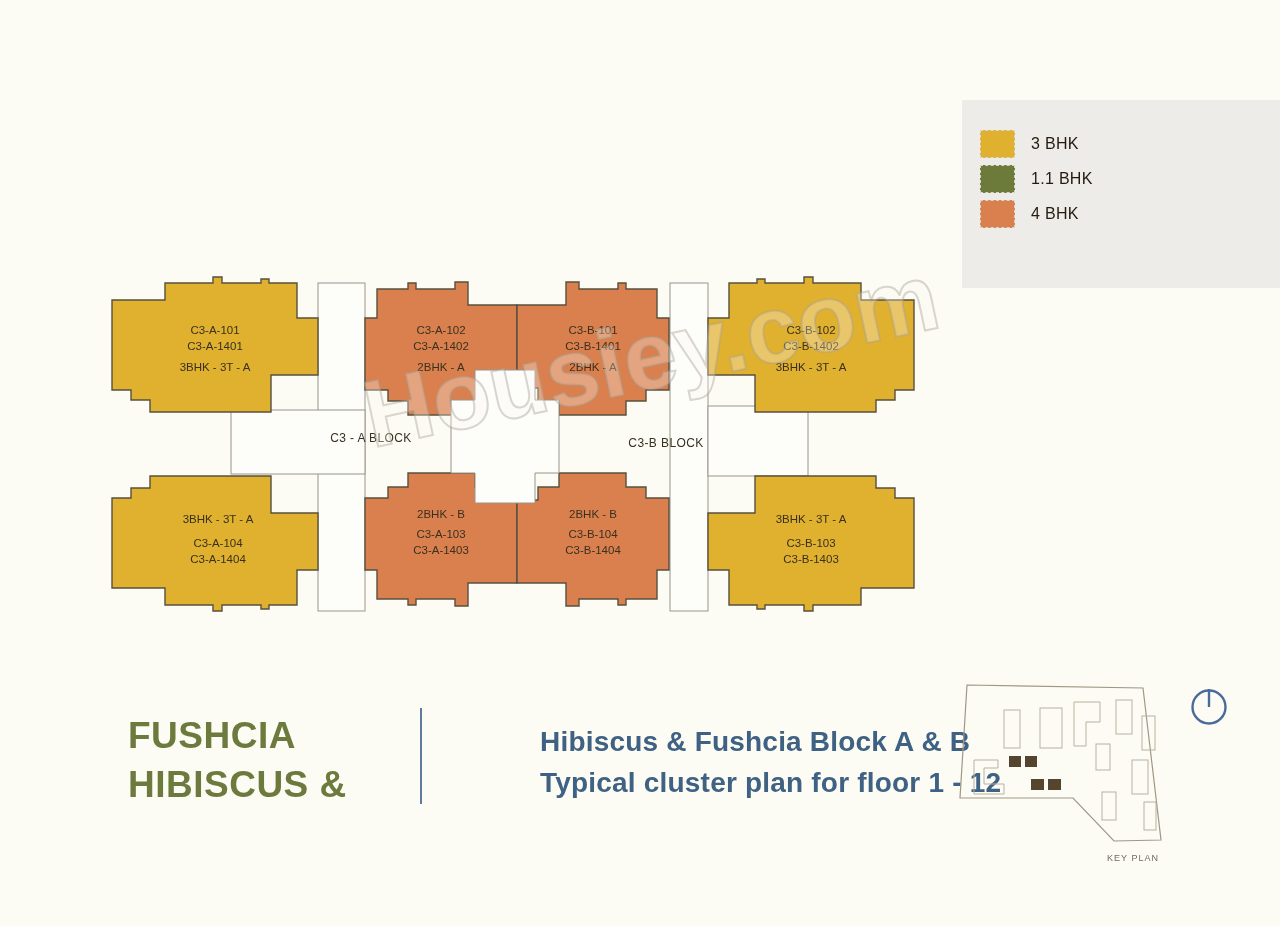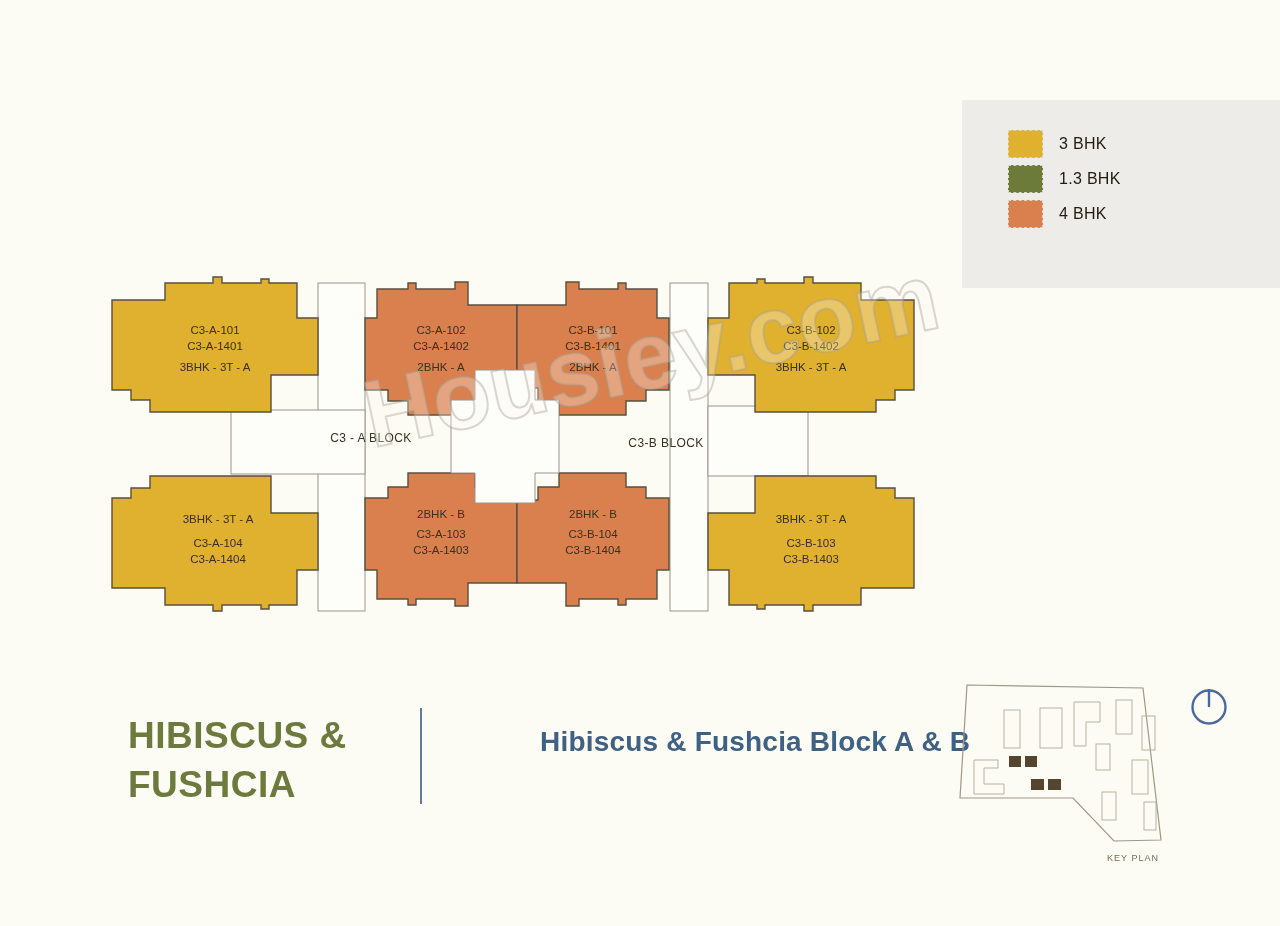--- a/index.html
+++ b/index.html
@@ -4,21 +4,21 @@
 <style>
   html,body{margin:0;padding:0;}
   body{
     width:1280px;height:926px;position:relative;overflow:hidden;
     background:#fcfcf4;
     font-family:"Liberation Sans","DejaVu Sans",sans-serif;
   }
   
   .legend{
     position:absolute;left:962px;top:100px;width:318px;height:188px;
-    background:#edece8;box-sizing:border-box;padding:30px 0 0 46px;
+    background:#edece8;box-sizing:border-box;padding:30px 0 0 18px;
   }
   .legend-row{display:flex;align-items:center;margin-bottom:7px;}
   .legend-swatch{width:35px;height:28px;border:1px dashed #d9d5ca;box-sizing:border-box;}
   .legend-label{margin-left:16px;font-size:16px;color:#241b0e;letter-spacing:.3px;}
   
   .plan-wrap{position:absolute;left:98px;top:270px;width:830px;height:350px;}
   .plan-wrap svg{display:block;}
   .corridor{fill:#fdfdf9;stroke:#9a948a;stroke-width:1;}
   .unit{stroke:#57503e;stroke-width:1.4;stroke-linejoin:miter;}
   .fill-3bhk{fill:#e0b02f;}
@@ -54,21 +54,21 @@
 </head>
 <body>
 
 <div class="legend">
   <div class="legend-row">
     <div class="legend-swatch" style="background: rgb(224, 176, 47);"></div>
     <div class="legend-label">3 BHK</div>
   </div>
   <div class="legend-row">
     <div class="legend-swatch" style="background: rgb(109, 123, 58);"></div>
-    <div class="legend-label">1.3 BHK</div>
+    <div class="legend-label">1.1 BHK</div>
   </div>
   <div class="legend-row">
     <div class="legend-swatch" style="background: rgb(217, 128, 78);"></div>
     <div class="legend-label">4 BHK</div>
   </div>
 </div>
 
 <div class="plan-wrap">
   <svg width="830" height="350" viewBox="0 0 830 350">
 
@@ -132,28 +132,29 @@
     <polygon class="corridor" points="377,100 437,100 437,130 461,130 461,203 437,203 437,233 377,233 377,203 353,203 353,130 377,130"></polygon>
 
     <text class="blk" x="273" y="172">C3 - A BLOCK</text>
     <text class="blk" x="568" y="177">C3-B BLOCK</text>
   </svg>
 </div>
 
 <div class="watermark">Housiey.com</div>
 
 <div class="project-title">
+  <div>FUSHCIA</div>
   <div>HIBISCUS &amp;</div>
-  <div>FUSHCIA</div>
 </div>
 
 <div class="footer-divider"></div>
 
 <div class="plan-subtitle">
   <div>Hibiscus &amp; Fushcia Block A &amp; B</div>
+  <div>Typical cluster plan for floor 1 - 12</div>
 </div>
 
 <div class="keyplan">
   <svg width="220" height="200" viewBox="0 0 220 200">
     <polygon class="kp-bound" points="11,13 187,16 205,168 158,169 117,126 4,126"></polygon>
     <g>
       <rect class="kp-bldg" x="48" y="38" width="16" height="38"></rect>
       <rect class="kp-bldg" x="84" y="36" width="22" height="40"></rect>
       <path class="kp-bldg" d="M118,30 h26 v20 h-14 v24 h-12 z"></path>
       <rect class="kp-bldg" x="160" y="28" width="16" height="34"></rect>

